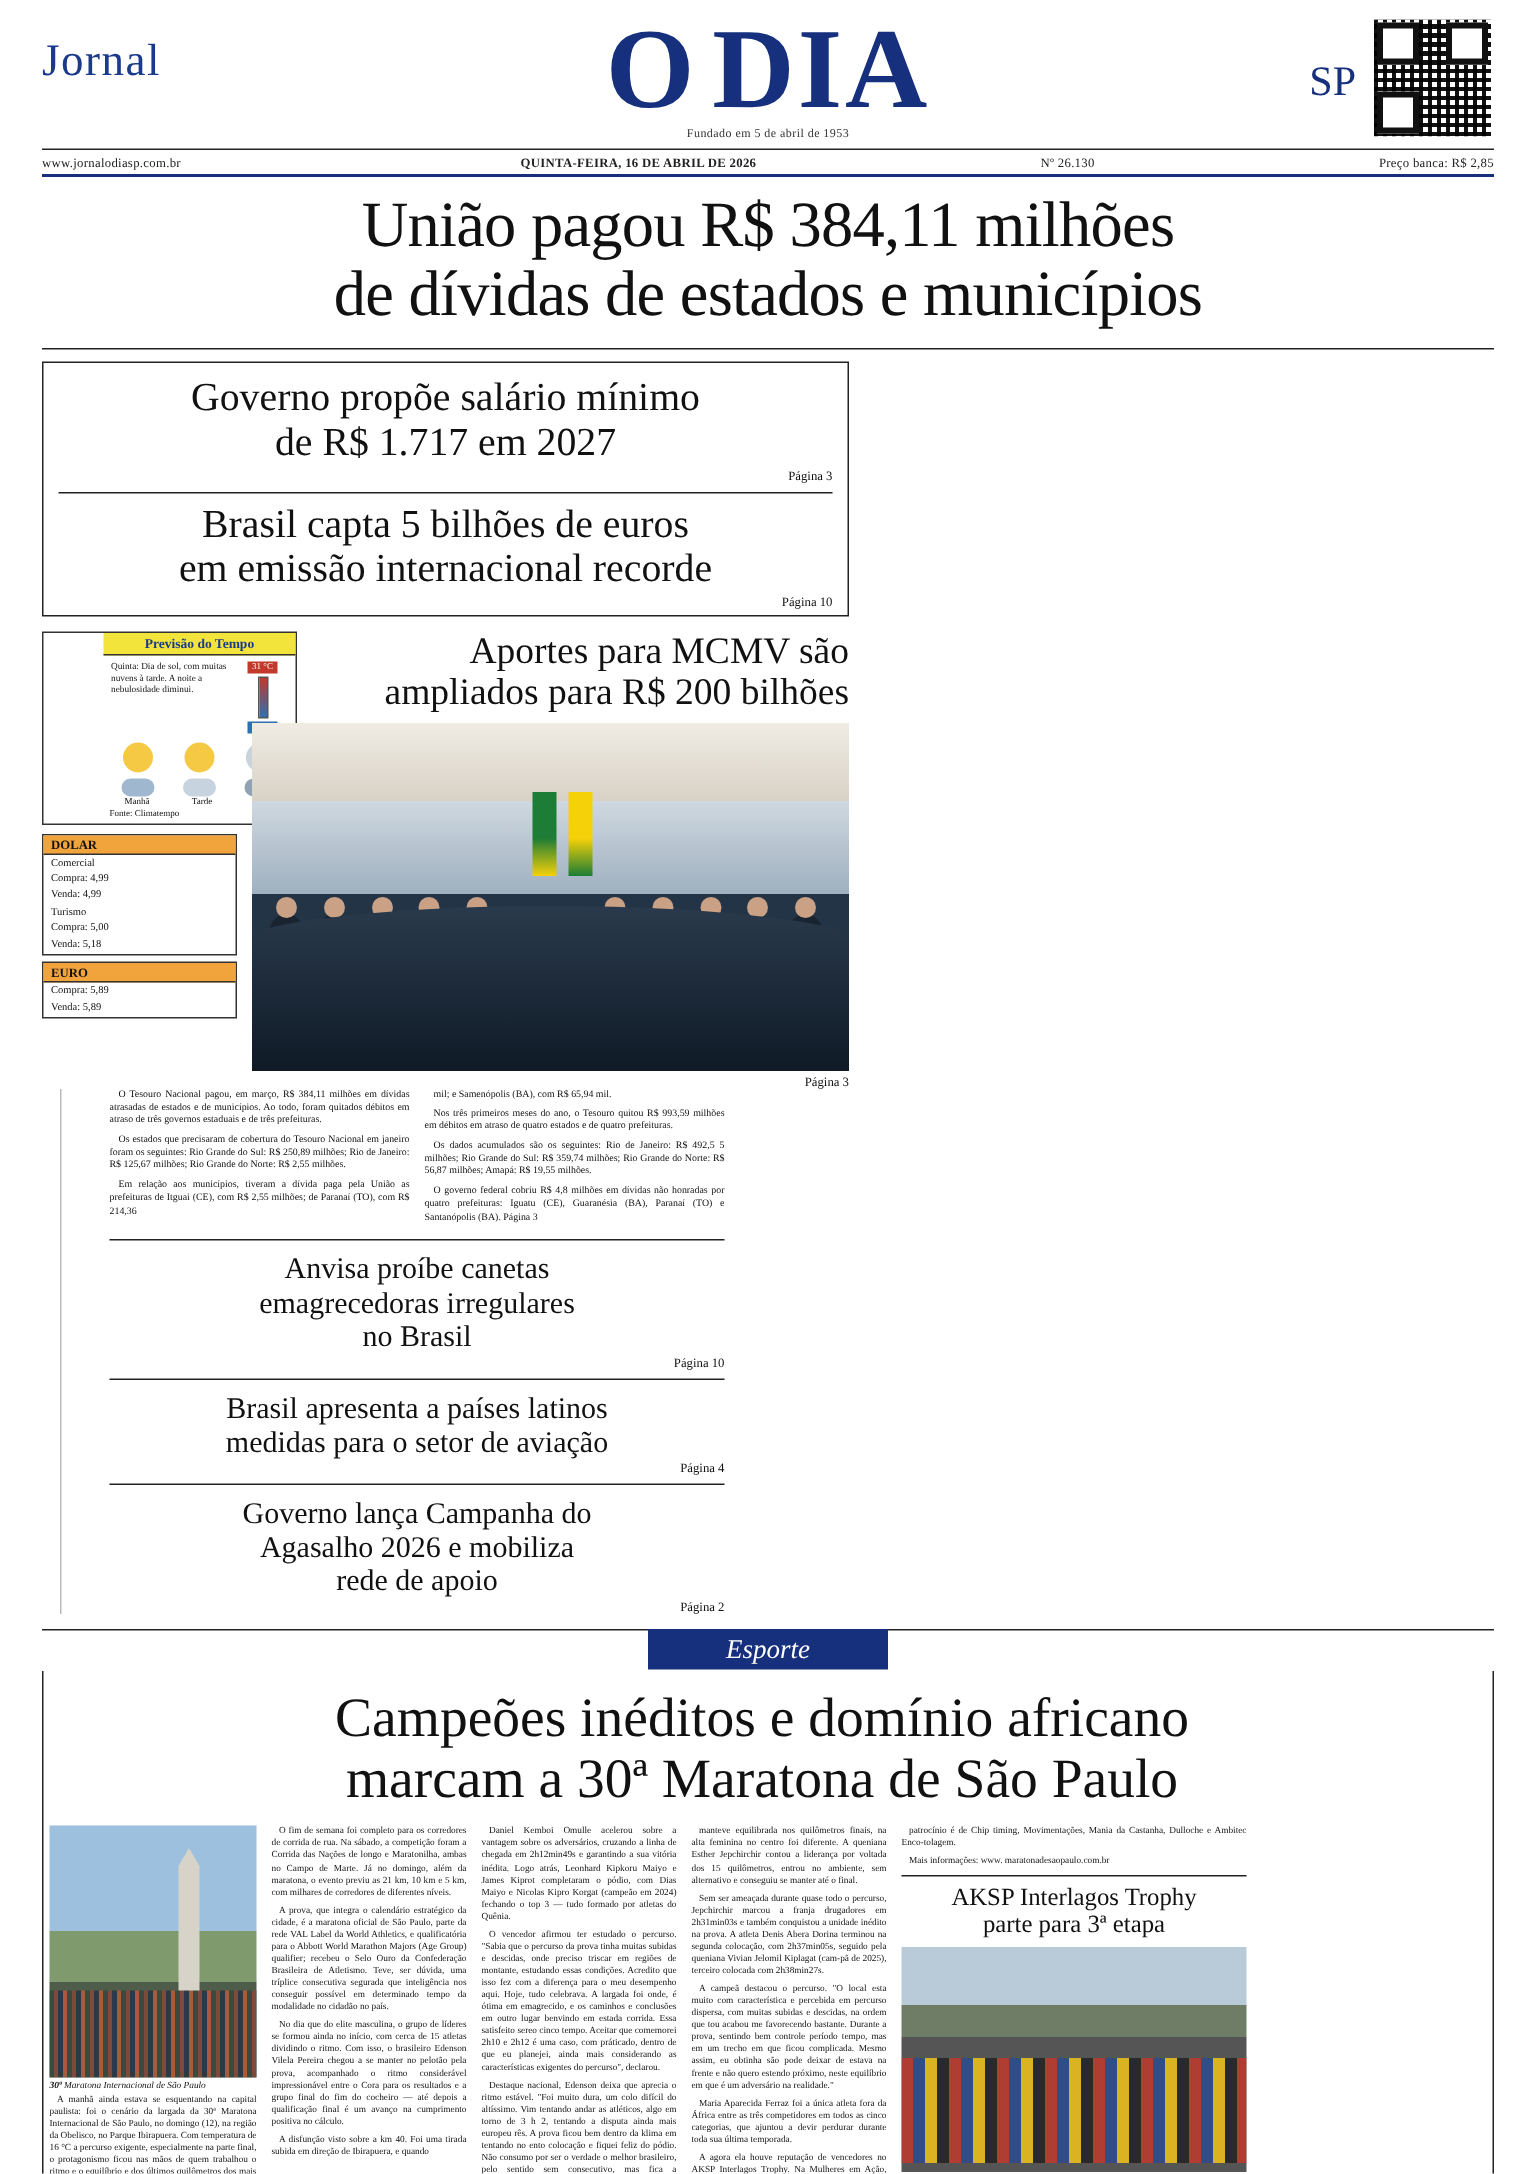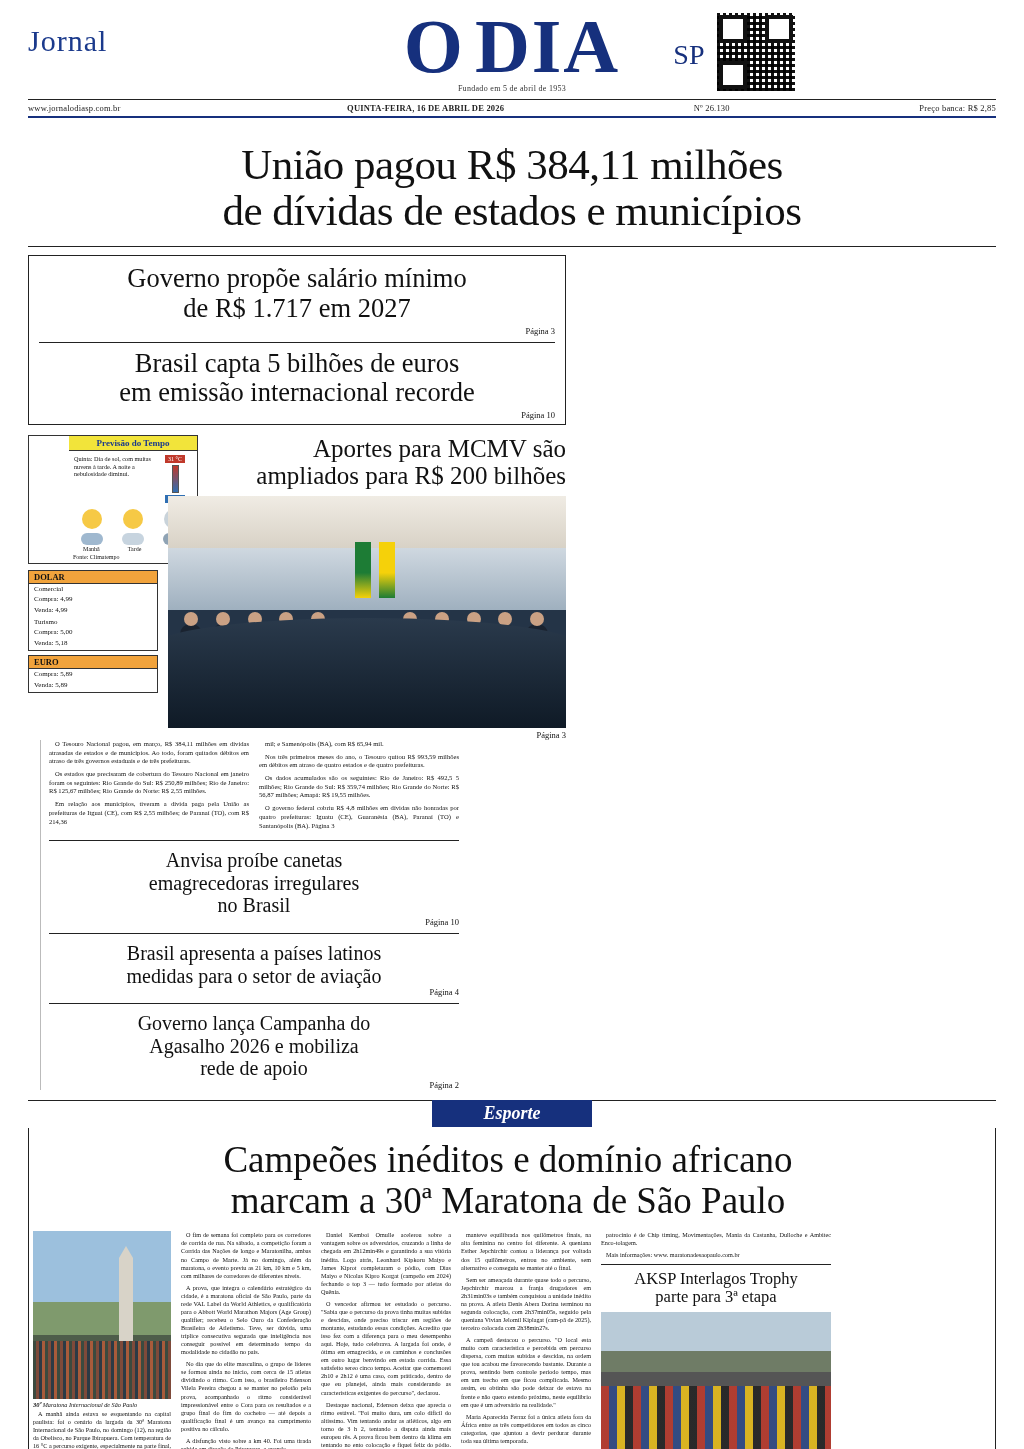--- a/index.html
+++ b/index.html
@@ -27,28 +27,28 @@
   .qr:before{top:2px;left:2px;}
   .qr:after{top:2px;right:2px;}
   .qr-b{position:absolute;bottom:2px;left:2px;width:20px;height:20px;border:4px solid #111;background:#fff;}
 
   .mh-rule{border-top:1px solid #222;margin:6px 28px 0 28px;}
   .mh-meta{display:flex;justify-content:space-between;font-size:8.5px;color:#222;padding:3px 28px 3px 28px;letter-spacing:.2px;}
   .mh-meta .c{font-weight:700;margin-left:37px;}
   .mh-rule2{border-top:2px solid #16307d;margin:0 28px;}
 
   
-  .lead{padding:10px 28px 4px 28px;margin-top:14px;}
+  .lead{padding:10px 28px 4px 28px;}
   .lead h1{font-size:43px;line-height:1.07;text-align:center;font-weight:400;margin:0;letter-spacing:-.5px;}
   .lead-rule{border-bottom:1px solid #222;margin:8px 28px 0 28px;}
 
   
   .cols{display:flex;padding:0 28px;gap:0;flex-direction:column;}
   .colL{width:538px;}
-  .colR{width:410px;padding-left:8px;border-left:1px solid #bbb;margin-left:12px;}
+  .colR{width:410px;padding-left:32px;border-left:1px solid #bbb;margin-left:12px;}
 
   .boxed{border:1px solid #222;padding:8px 10px 4px 10px;margin-top:8px;}
   .boxed h2{font-size:26.5px;line-height:1.12;text-align:center;font-weight:400;margin:0 0 2px 0;}
   .pg{font-size:8.5px;text-align:right;display:block;margin-top:2px;}
   .divline{border-top:1px solid #222;margin:6px 0 6px 0;}
 
   
   .lowerL{display:flex;margin-top:10px;gap:8px;}
   .wx{width:128px;border:1px solid #333;font-size:7px;padding-left:40px;}
   .wx-title{background:#f2e43a;border-bottom:1px solid #333;text-align:center;font-weight:700;font-size:9px;padding:2px 0;color:#1b3a8c;}
@@ -84,21 +84,21 @@
 
   
   .rtext{display:flex;gap:10px;font-size:6.6px;line-height:1.32;text-align:justify;color:#111;}
   .rtext p{margin:0 0 4px 0;text-indent:6px;}
   .rcol{flex:1;}
   .rhead{font-size:20px;line-height:1.13;text-align:center;font-weight:400;margin:8px 0 0 0;}
   .rsub{font-size:8.5px;text-align:right;}
 
   
   .esporte-wrap{margin:10px 28px 0 28px;border-top:1px solid #222;padding-top:0;position:relative;}
-  .esporte-tag{position:relative;top:-1px;margin:0 auto;width:160px;background:#16307d;color:#fff;text-align:center;font-style:italic;font-weight:700;font-size:18px;padding:3px 0;}
+  .esporte-tag{position:relative;top:-1px;margin:0 auto;width:160px;background:#16307d;color:#fff;text-align:center;font-style:italic;font-weight:400;font-size:18px;padding:3px 0;}
   .esporte-box{border:1px solid #222;border-top:none;padding:8px 12px 10px 4px;}
   .esporte h2{font-size:37px;line-height:1.1;text-align:center;font-weight:400;margin:4px 0 10px 0;}
   .esp-cols{display:flex;gap:10px;}
   .ec{font-size:6.2px;line-height:1.3;text-align:justify;}
   .ec p{margin:0 0 4px 0;text-indent:5px;}
   .ec b{font-size:6.4px;}
   .marathon-photo{width:100%;height:168px;background:linear-gradient(#9cc0dd 0 42%,#7f9a6d 42% 62%,#4e5d4a 62% 100%);position:relative;overflow:hidden;}
   .obelisk{position:absolute;left:62%;top:16%;width:14px;height:84px;background:#d8d3c8;}
   .obelisk:after{content:"";position:absolute;top:-12px;left:0;border-left:7px solid transparent;border-right:7px solid transparent;border-bottom:12px solid #d8d3c8;}
   .crowd{position:absolute;bottom:0;left:0;right:0;height:58px;background:repeating-linear-gradient(90deg,#3b4a3f 0 3px,#7e4a3a 3px 6px,#2c3a45 6px 9px,#a85b3b 9px 12px);}
@@ -118,21 +118,21 @@
   <div class="masthead">
     <div class="mh-left">
       <div class="jornal">Jornal</div>
     </div>
     <div class="logo-wrap">
       <div class="logo">
         <span class="o">O</span><span>DIA</span>
       </div>
       <div class="founded">Fundado em 5 de abril de 1953</div>
     </div>
-    <div style="flex:1;display:flex;align-items:flex-end;">
+    <div style="flex:1;display:flex;align-items:flex-end;justify-content:flex-end;">
       <div class="sp">SP</div>
       <div class="qr">
           <span class="qr-b"></span>
         </div>
     </div>
   </div>
 
   <div class="mh-rule"></div>
   <div class="mh-meta">
     <span>www.jornalodiasp.com.br</span>

